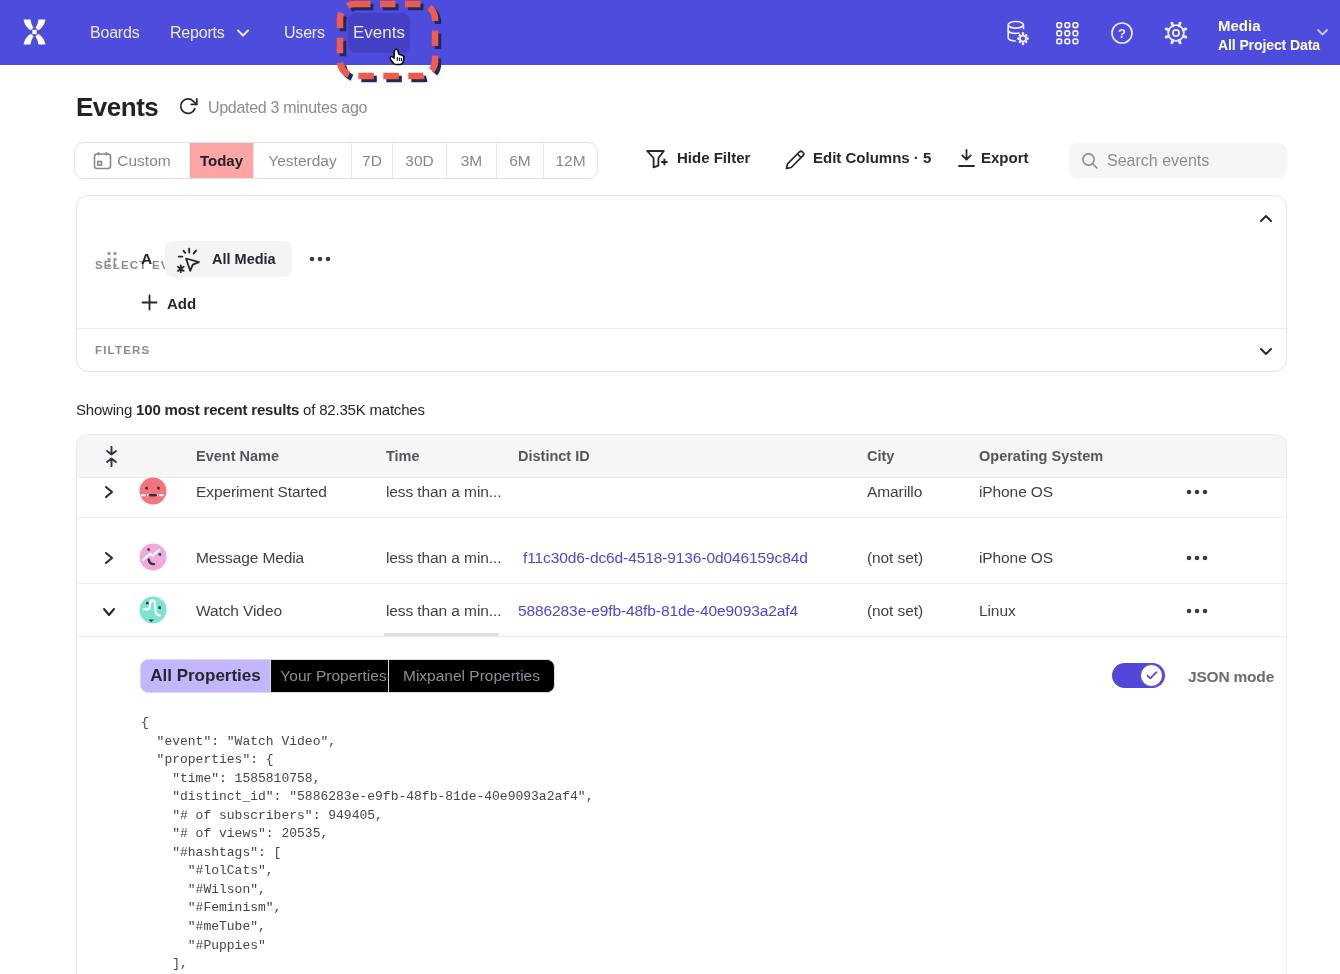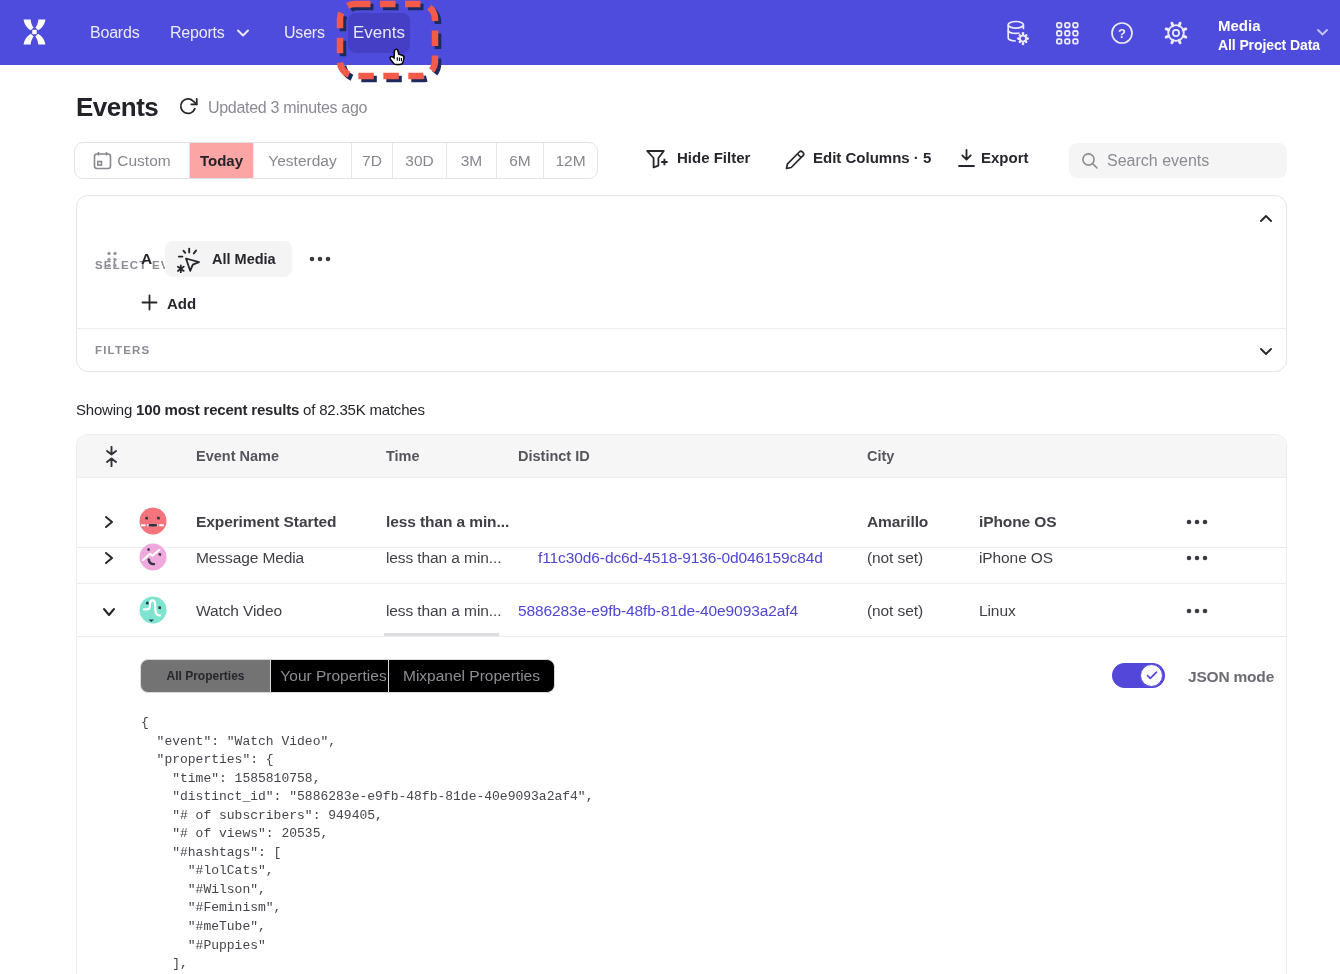--- a/index.html
+++ b/index.html
@@ -210,23 +210,24 @@
 <div id="tablecard">
   <div id="thead">
     <svg class="abs" style="left:28px;top:11px" width="13" height="21" viewBox="0 0 13 21" stroke="#33333b" stroke-width="1.9" fill="none" stroke-linecap="round" stroke-linejoin="round">
       <path d="M6.5 0.8 V8 M2 5 L6.5 8.6 L11 5"></path>
       <path d="M6.5 20.2 V13 M2 16 L6.5 12.4 L11 16"></path>
     </svg>
     <div class="th" style="left:119px;">Event Name</div>
     <div class="th" style="left:309px;">Time</div>
     <div class="th" style="left:441px;">Distinct ID</div>
     <div class="th" style="left:790px;">City</div>
-  </div>
-
-  <div class="row" style="top:60px;font-weight:bold;">
+    <div class="th" style="left:902px;">Operating System</div>
+  </div>
+
+  <div class="row" style="top:30px;">
     <svg class="abs" style="left:27px;top:20px" width="10" height="14" viewBox="0 0 10 14">
       <path d="M2 2 L8 7 L2 12" stroke="#26262c" stroke-width="2" fill="none" stroke-linecap="round" stroke-linejoin="round"></path>
     </svg>
     <svg class="avatar" viewBox="0 0 28 28">
       <circle cx="14" cy="14" r="13.5" fill="#f5737c"></circle>
       <path d="M6.2 10.2 l2.6 -0.6 l0.2 3 l-2.8 -0.3 Z M18.2 9.6 l2.6 0.3 l0 2.7 l-2.7 -0.4 Z" fill="#2f3640"></path>
       <path d="M2 18.2 H26" stroke="#fff" stroke-width="2.1" stroke-dasharray="4.5 1.6"></path>
       <path d="M10.8 18.2 H16.8" stroke="#2f3640" stroke-width="2.5" stroke-linecap="round"></path>
     </svg>
     <div class="cell" style="left:119px;">Experiment Started</div>
@@ -245,21 +246,21 @@
       <path d="M2 2 L8 7 L2 12" stroke="#26262c" stroke-width="2" fill="none" stroke-linecap="round" stroke-linejoin="round"></path>
     </svg>
     <svg class="avatar" viewBox="0 0 28 28">
       <circle cx="14" cy="14" r="13.5" fill="#efa9dc"></circle>
       <path d="M4 17 L11 10.8 L13.5 12.6 L20.5 6.8" stroke="#fff" stroke-width="2.1" fill="none" stroke-linecap="round" stroke-linejoin="round"></path>
       <path d="M8.8 4.9 l2.2 0.8 l-0.6 2.6 l-2.2 -1.1 Z M19.8 9.9 l2.5 0.6 l-0.4 2.6 l-2.5 -0.8 Z" fill="#2f3640"></path>
       <path d="M9.7 16.5 Q10.3 21.3 15 21.2" stroke="#2f3640" stroke-width="2.3" fill="none" stroke-linecap="round"></path>
     </svg>
     <div class="cell" style="left:119px;">Message Media</div>
     <div class="cell" style="left:309px;">less than a min...</div>
-    <div class="cell link" style="left:461px;">f11c30d6-dc6d-4518-9136-0d046159c84d</div>
+    <div class="cell link" style="left:446px;">f11c30d6-dc6d-4518-9136-0d046159c84d</div>
     <div class="cell" style="left:790px;">(not set)</div>
     <div class="cell" style="left:902px;">iPhone OS</div>
     <svg class="abs" style="left:1109px;top:24px" width="22" height="6" viewBox="0 0 22 6" fill="#3b3b42">
       <circle cx="3" cy="3" r="2.3"></circle>
         <circle cx="11" cy="3" r="2.3"></circle>
         <circle cx="19" cy="3" r="2.3"></circle>
       </svg>
   </div>
 
   <div class="row" style="top:149px;">
@@ -279,21 +280,21 @@
     <div class="cell" style="left:902px;">Linux</div>
     <svg class="abs" style="left:1109px;top:24px" width="22" height="6" viewBox="0 0 22 6" fill="#3b3b42">
       <circle cx="3" cy="3" r="2.3"></circle>
         <circle cx="11" cy="3" r="2.3"></circle>
         <circle cx="19" cy="3" r="2.3"></circle>
       </svg>
   </div>
   <div class="abs" style="left:307px;top:198px;width:115px;height:3px;background:#dedee2;"></div>
 </div>
 
-<div class="tab" style="left:140px;width:131px;border-radius:8px 0 0 8px;color:#26262c;font-weight:bold;font-size:12px;background:#737373;z-index:2;">All Properties</div>
+<div class="tab" style="left:140px;width:131px;border-radius:8px 0 0 8px;color:#26262c;font-weight:bold;font-size:17px;background:#c4b5fd;z-index:2;">All Properties</div>
 <div class="tab" style="left:270px;width:127px;">Your Properties</div>
 <div class="tab" style="left:388px;width:167px;border-radius:0 8px 8px 0;">Mixpanel Properties</div>
 
 <div class="abs" style="left:1112px;top:663px;width:53px;height:25px;border-radius:13px;background:#5247d8;">
   <div class="abs" style="left:28px;top:1px;width:23px;height:23px;border-radius:50%;background:#fff;border:1.5px solid #5247d8;">
     <svg class="abs" style="left:4.5px;top:6px" width="12" height="9" viewBox="0 0 12 9">
       <path d="M1.5 4.5 L4.3 7.3 L10.5 1.2" stroke="#5247d8" stroke-width="1.7" fill="none" stroke-linecap="round" stroke-linejoin="round"></path>
     </svg>
   </div>
 </div>

